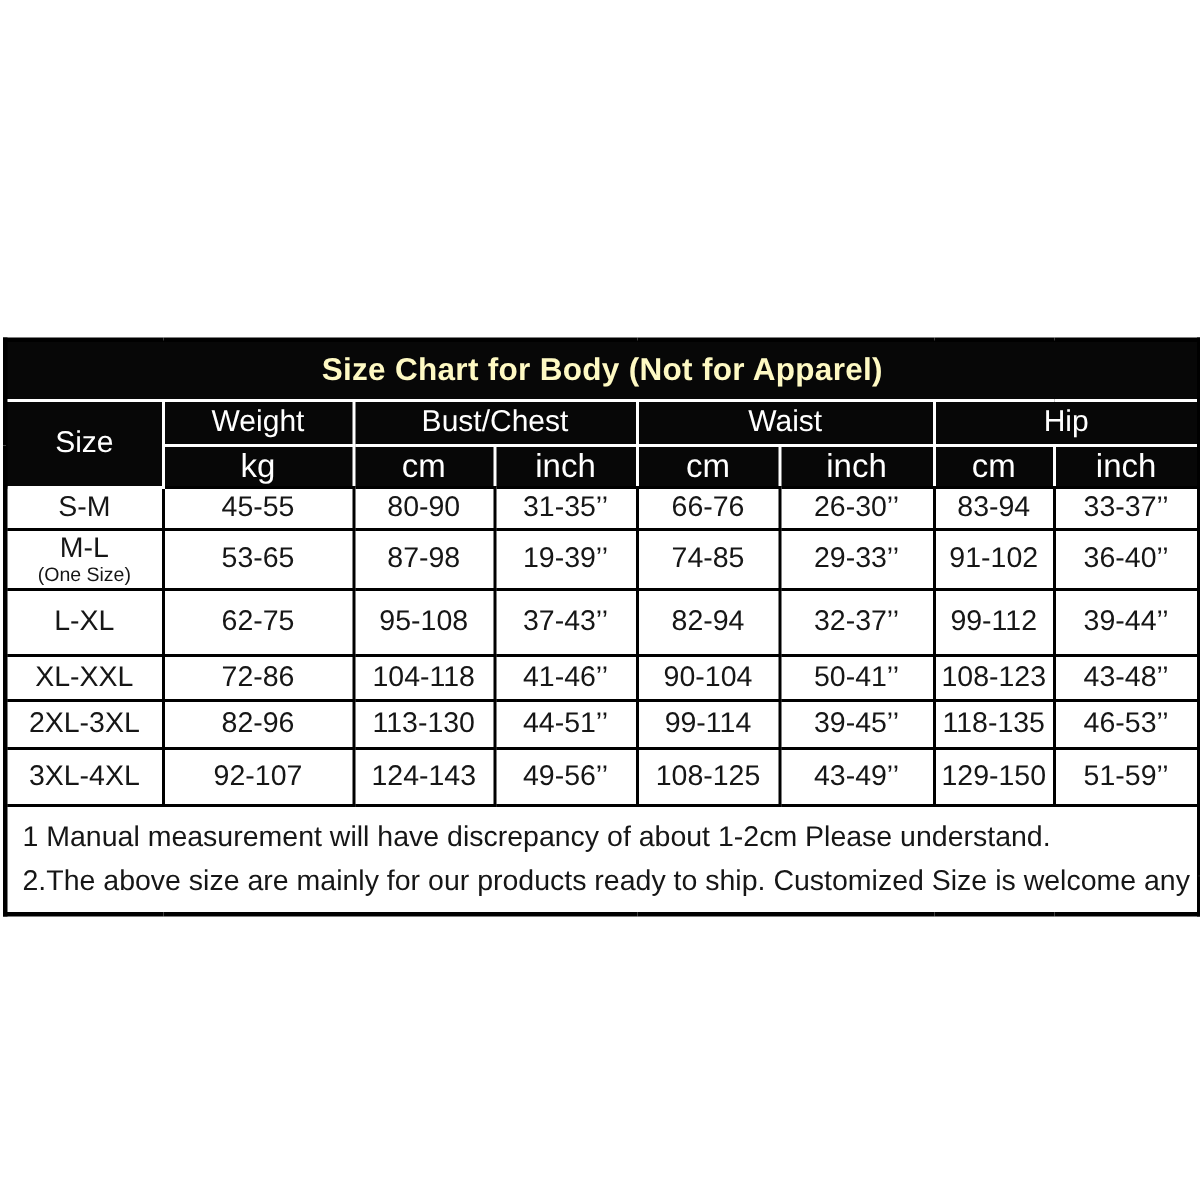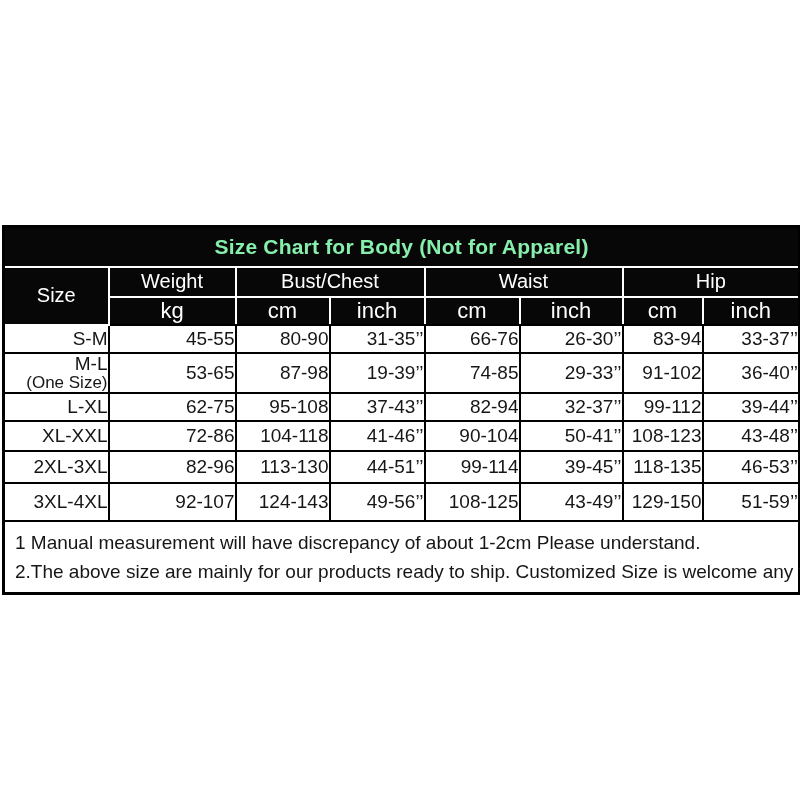--- a/index.html
+++ b/index.html
@@ -18,21 +18,21 @@
     position: absolute;
     top: 225px; left: 2px;
     width: 796px;
     border-collapse: collapse;
     table-layout: fixed;
     border: 3px solid #000000;
   }
   
   th.title-cell {
     background: #070707;
-    color: #86efac;
+    color: #fef9c3;
     font-size: 21px;
     font-weight: bold;
     height: 40px;
     text-align: center;
     border-bottom: 2px solid #ffffff;
     letter-spacing: 0.2px;
   }
   
   tr.group-row th, tr.unit-row th {
     background: #070707;
@@ -43,32 +43,32 @@
   }
   tr.group-row th { height: 30px; font-size: 20px; }
   tr.unit-row th  { height: 22px; font-size: 22px; }
   tr.unit-row th  { border-bottom: 2px solid #000000; }
   th.size-head { font-size: 20px; }
   
   tbody td {
     background: #ffffff;
     color: #161616;
     border: 2px solid #000000;
-    text-align: right;
+    text-align: center;
     vertical-align: middle;
     font-size: 19px;
   }
   tr.r1 td { height: 28px; }
   tr.r2 td { height: 40px; }
-  tr.r3 td { height: 28px; }
+  tr.r3 td { height: 44px; }
   tr.r4 td { height: 30px; }
   tr.r5 td { height: 32px; }
   tr.r6 td { height: 38px; }
   .size-main { display: block; line-height: 1.05; }
-  .size-note { display: block; font-size: 17px; line-height: 1.0; }
+  .size-note { display: block; font-size: 13px; line-height: 1.0; }
   
   tfoot td.notes-cell {
     background: #ffffff;
     border: 2px solid #000000;
     text-align: left;
     vertical-align: middle;
     height: 65px;
     padding: 6px 10px;
   }
   .note-line {

